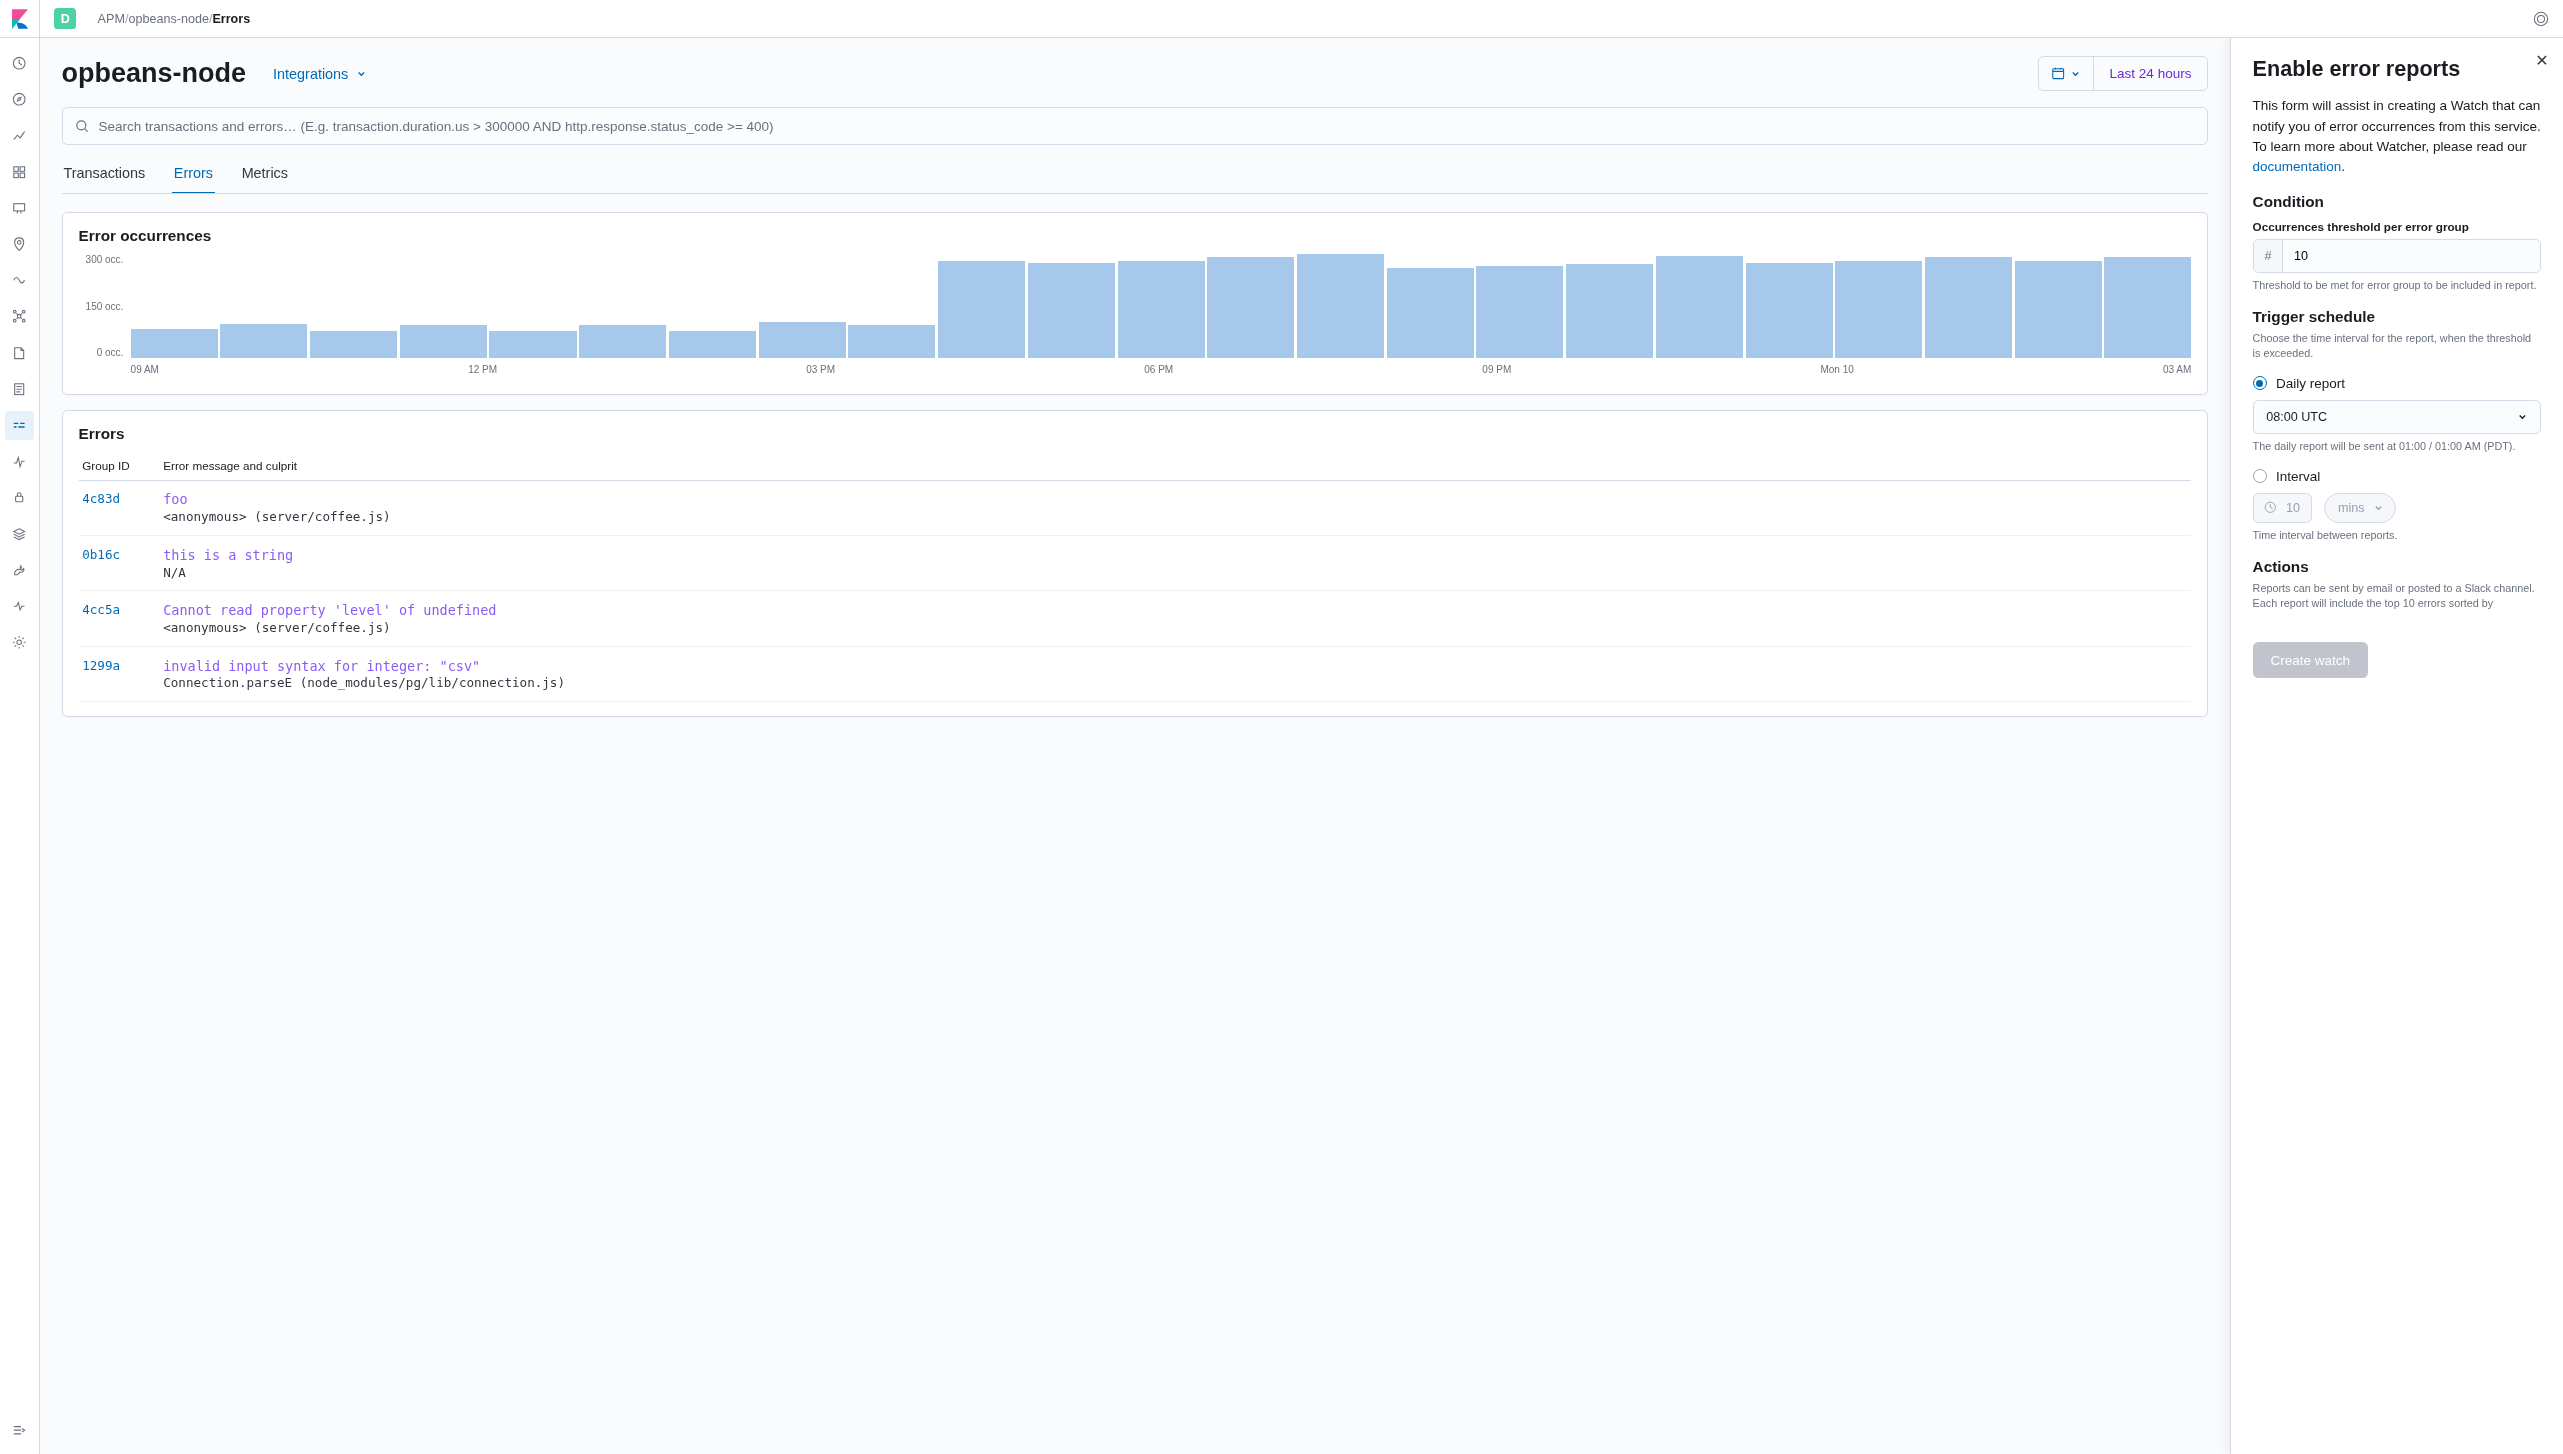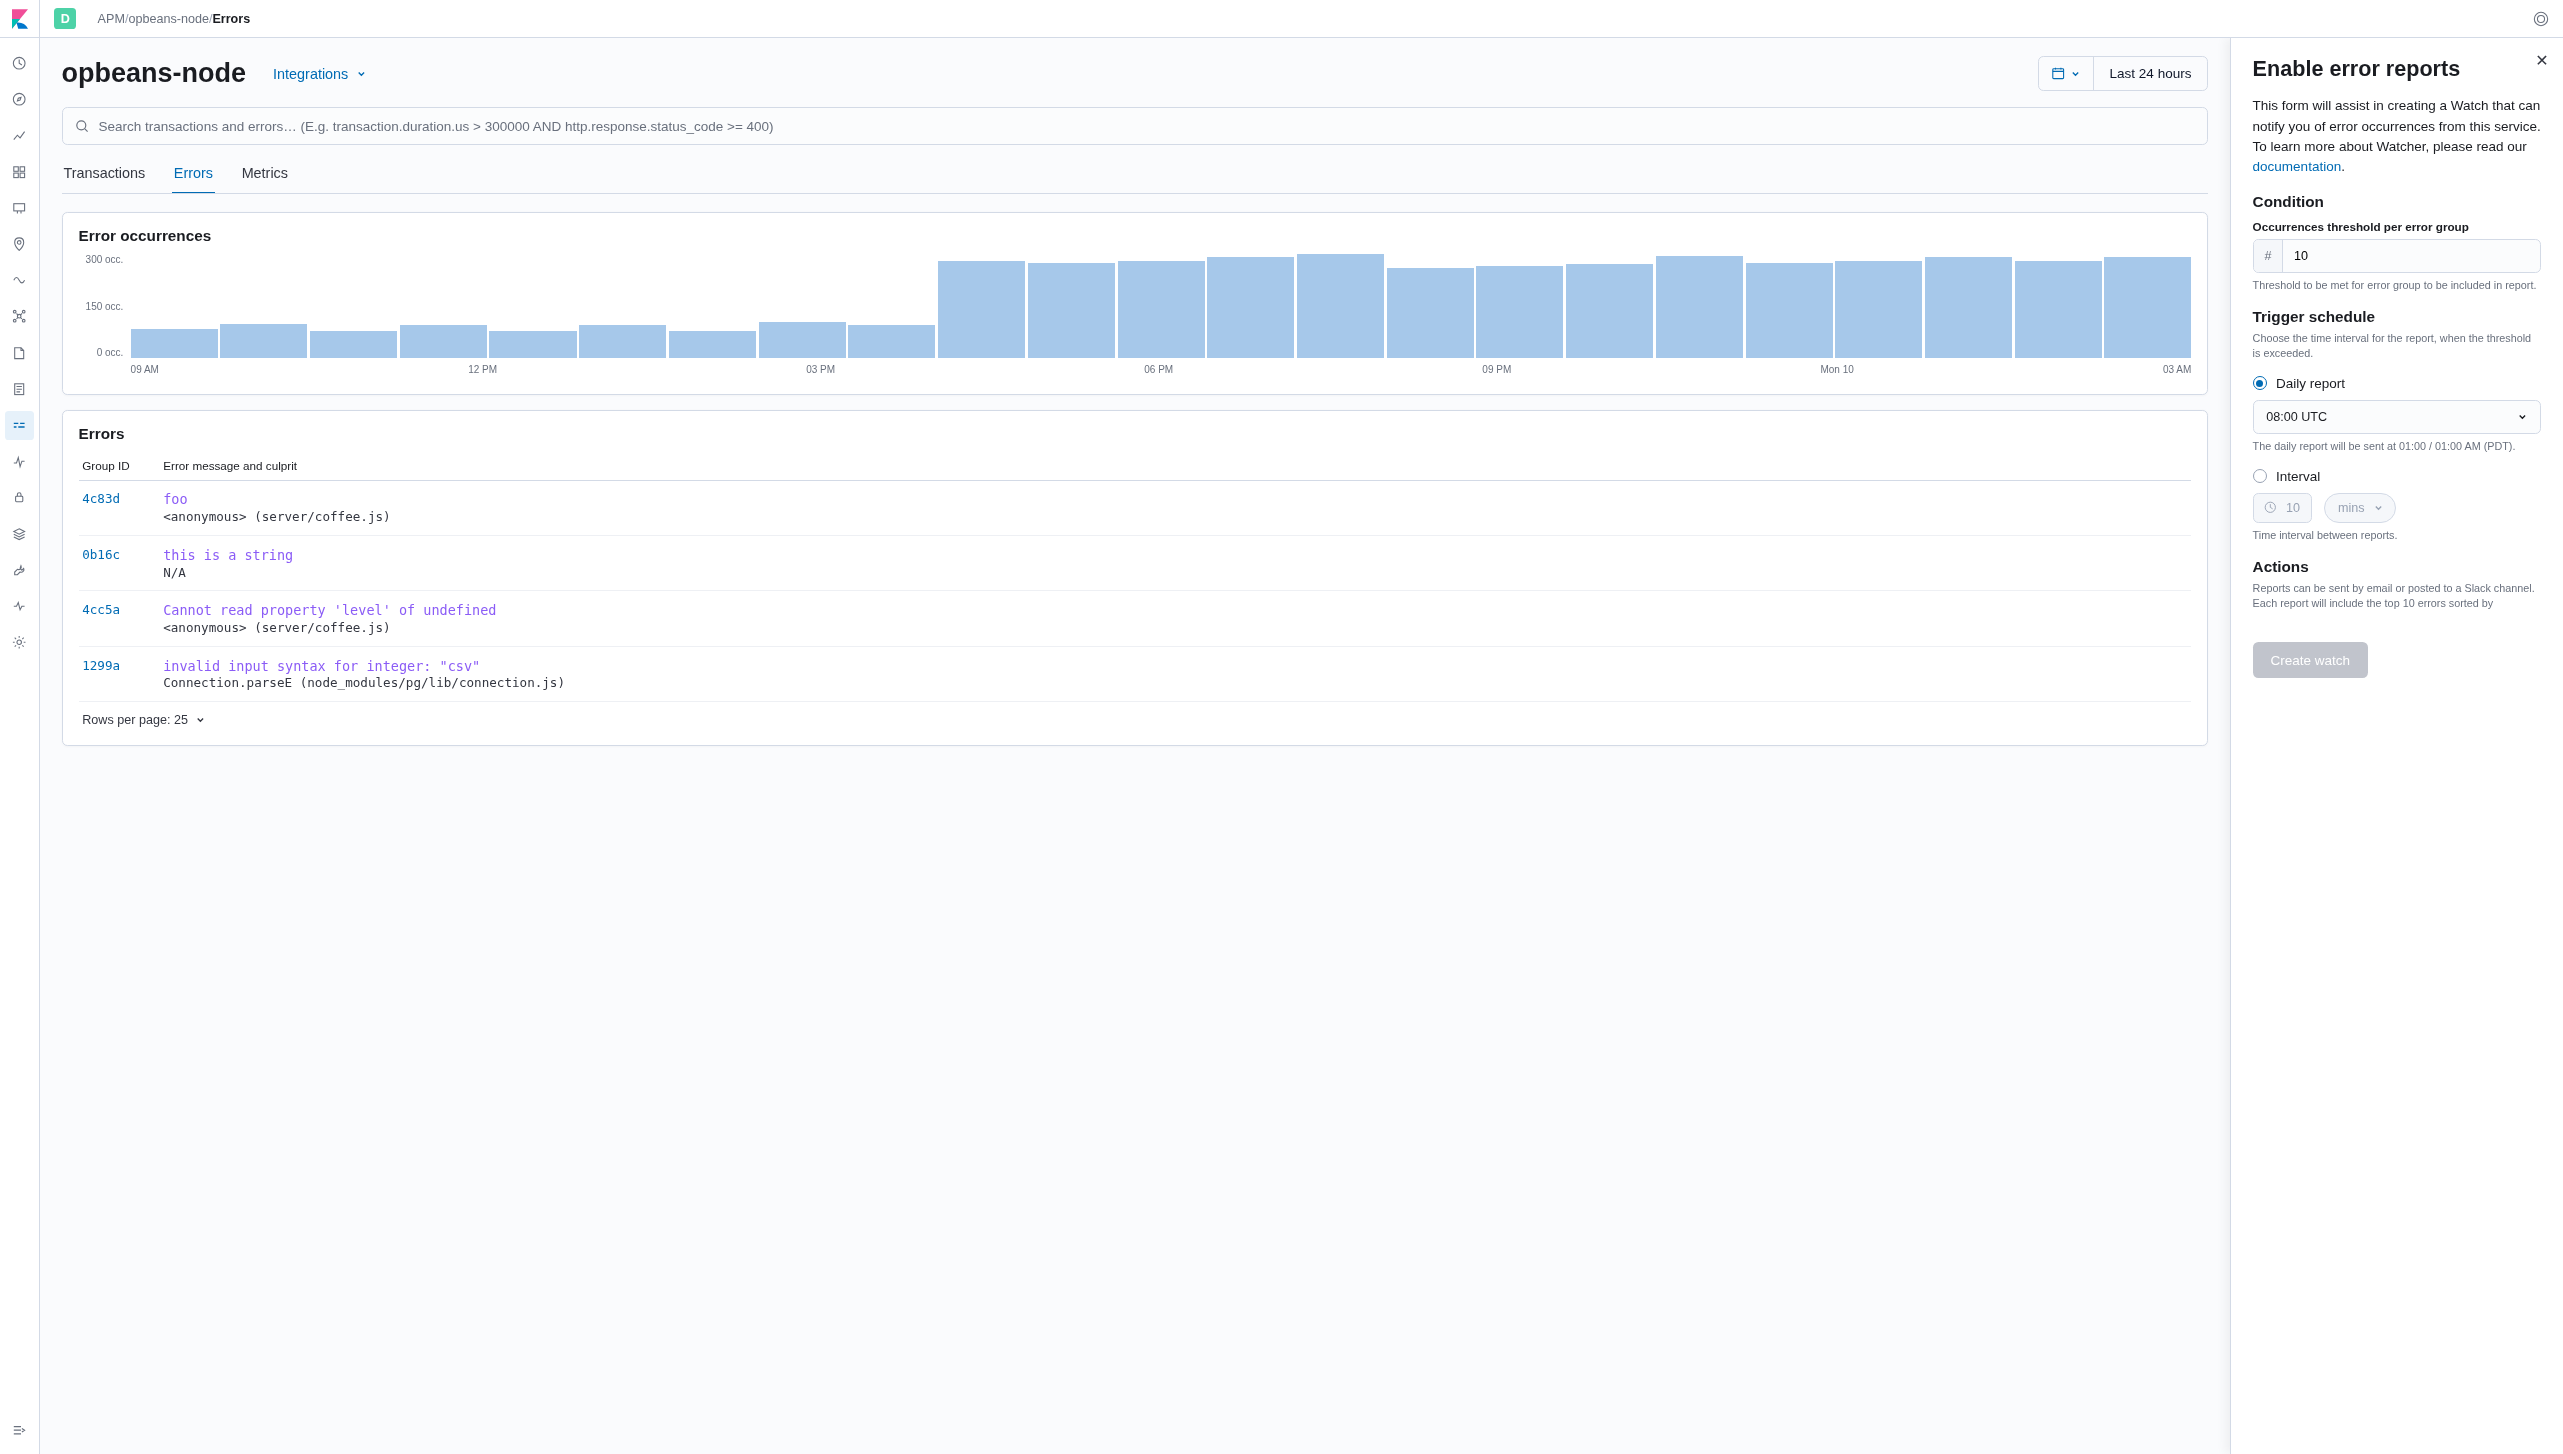--- a/index.html
+++ b/index.html
@@ -19,21 +19,21 @@
 .breadcrumbs .current { color: #1a1c21; font-weight: 600; }
 .topbar .right { margin-left: auto; color: #69707d; }
 .main-wrap { flex: 1; display: flex; flex-direction: column; overflow: hidden; }
 .content-row { flex: 1; display: flex; overflow: hidden; }
 .content { flex: 1; padding: 18px 21.6px; overflow-y: auto; background: #fafbfd; }
 .page-header { display: flex; align-items: center; gap: 27px; margin-bottom: 16px; }
 .page-title { font-size: 27px; font-weight: 700; color: #1a1c21; }
 .integrations { color: #006bb4; font-size: 14.4px; display: flex; align-items: center; gap: 7.2px; cursor: pointer; }
 .date-group { margin-left: auto; display: flex; border: 0.9px solid #d3dae6; border-radius: 5.4px; overflow: hidden; }
 .date-icon-btn { padding: 9px 12.6px; border-right: 0.9px solid #d3dae6; display: flex; align-items: center; gap: 5.4px; color: #006bb4; cursor: pointer; }
-.date-label { padding: 9px 16px; font-size: 13.5px; color: #0f172a; }
+.date-label { padding: 9px 16px; font-size: 13.5px; color: #6d28d9; }
 .search-box { border: 0.9px solid #d3dae6; border-radius: 5.4px; background: #fbfcfd; display: flex; align-items: center; padding: 0 12.6px; height: 38px; margin-bottom: 10.8px; }
 .search-box input { border: none; background: transparent; flex: 1; outline: none; font-size: 13.5px; color: #343741; margin-left: 9px; }
 .search-box input::placeholder { color: #69707d; }
 .tabs { display: flex; gap: 25px; border-bottom: 0.9px solid #d3dae6; margin-bottom: 18px; }
 .tab { padding: 9px 1.8px 10.8px; font-size: 14.4px; color: #343741; cursor: pointer; border-bottom: 1.8px solid transparent; }
 .tab.active { color: #006bb4; border-bottom-color: #006bb4; font-weight: 500; }
 .panel { background: #fff; border: 0.9px solid #d3dae6; border-radius: 5.4px; margin-bottom: 14.4px; padding: 14.4px 16px; box-shadow: 0 0.9px 2.7px rgba(0,0,0,0.03); }
 .panel-title { font-size: 15.3px; font-weight: 600; margin-bottom: 9px; }
 .chart { position: relative; height: 126px; }
 .chart-y { position: absolute; left: 0; top: 0; bottom: 21.6px; width: 52px; display: flex; flex-direction: column; justify-content: space-between; text-align: right; font-size: 10px; color: #69707d; padding-right: 7.2px; }
@@ -323,26 +323,20 @@
                 </div>
               </div>
               <div class="table-row">
                 <div class="group-id">1299a</div>
                 <div class="col-msg">
                   <div class="error-msg">invalid input syntax for integer: "csv"</div>
                   <div class="error-culprit">Connection.parseE (node_modules/pg/lib/connection.js)</div>
                 </div>
               </div>
             </div>
-          <div class="rows-per-page">
-            <span>Rows per page: 25</span>
-            <svg width="10.8" height="10.8" viewBox="0 0 12 12" fill="none" stroke="currentColor" stroke-width="1.5">
-                <path d="M3 5l3 3 3-3"></path>
-              </svg>
-          </div>
         </div>
       </div>
 
       <div class="flyout">
         <div class="flyout-close">✕</div>
         <h1>Enable error reports</h1>
         <p>
           <span>This form will assist in creating a Watch that can notify you of error occurrences from this service. To learn more about Watcher, please read our </span><a href="#">documentation</a><span>.</span>
         </p>
 

